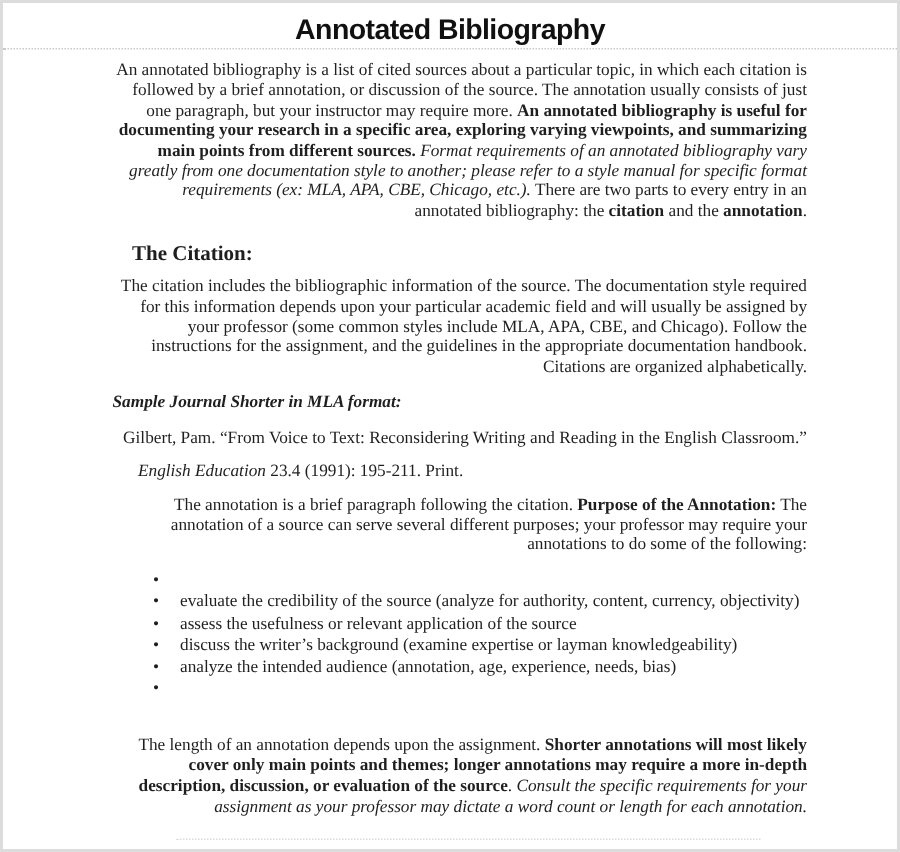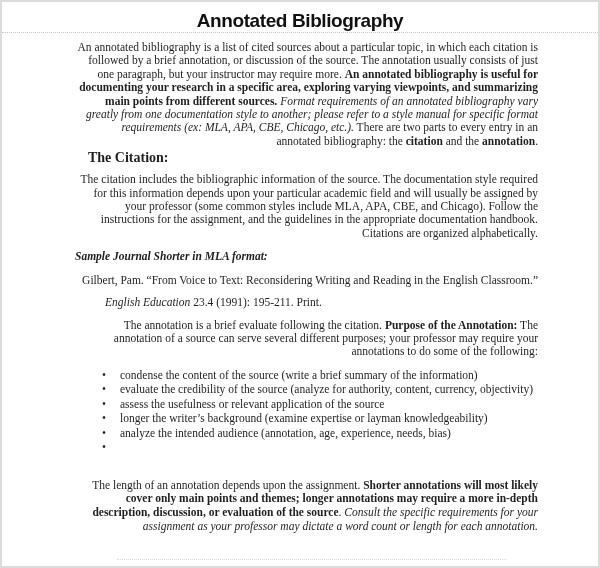--- a/index.html
+++ b/index.html
@@ -40,30 +40,30 @@
     margin-right: 60px;
   }
   .para { text-align: right; }
   .intro { margin-top: 8px; }
   .section-heading {
     font-size: 14px;
     line-height: 16px;
     font-weight: bold;
     margin-left: 13px;
   }
-  .heading-citation { margin-top: 2px; }
+  .heading-citation { margin-top: 14px; }
   .para-citation { margin-top: 7px; }
   .sample-heading {
     margin-top: 10px;
     font-weight: bold;
     font-style: italic;
     white-space: nowrap;
   }
   .entry-line1 { margin-top: 10px; white-space: nowrap; text-align: right; }
-  .entry-line2 { margin-top: 9px; margin-left: 30px; white-space: nowrap; }
+  .entry-line2 { margin-top: 9px; margin-left: 17px; white-space: nowrap; }
   .heading-annotation { margin-top: 10px; }
   .para-annotation { margin-top: 9px; }
   .bullet-list { margin-top: 9px; }
   .bullet-item {
     display: flex;
     line-height: 14.5px;
     white-space: nowrap;
   }
   .bullet-item .dot {
     width: 18px;
@@ -98,38 +98,37 @@
 
     <p class="para para-citation"><span>The citation includes the bibliographic information of the source. The documentation style required for this information depends upon your particular academic field and will usually be assigned by your professor (some common styles include MLA, APA, CBE, and Chicago). Follow the instructions for the assignment, and the guidelines in the appropriate documentation handbook. Citations are organized alphabetically.</span></p>
 
     <div class="sample-heading"><span class="b i">Sample Journal Shorter in MLA format:</span></div>
 
     <div class="entry-line1"><span>Gilbert, Pam. “From Voice to Text: Reconsidering Writing and Reading in the English Classroom.”</span></div>
 
     <div class="entry-line2"><span class="i">English Education</span><span> 23.4 (1991): 195-211. Print.</span></div>
 
 
-    <p class="para para-annotation"><span>The annotation is a brief evaluate following the citation. </span><span class="b">Purpose of the Annotation:</span><span> The annotation of a source can serve several different purposes; your professor may require your annotations to do some of the following:</span></p>
+    <p class="para para-annotation"><span>The annotation is a brief paragraph following the citation. </span><span class="b">Purpose of the Annotation:</span><span> The annotation of a source can serve several different purposes; your professor may require your annotations to do some of the following:</span></p>
 
     <div class="bullet-list">
         <div class="bullet-item">
           <span class="dot">•</span>
-          <span class="bullet-text">condense the content of the source (write a brief summary of the information)</span>
         </div>
         <div class="bullet-item">
           <span class="dot">•</span>
           <span class="bullet-text">evaluate the credibility of the source (analyze for authority, content, currency, objectivity)</span>
         </div>
         <div class="bullet-item">
           <span class="dot">•</span>
           <span class="bullet-text">assess the usefulness or relevant application of the source</span>
         </div>
         <div class="bullet-item">
           <span class="dot">•</span>
-          <span class="bullet-text">longer the writer’s background (examine expertise or layman knowledgeability)</span>
+          <span class="bullet-text">discuss the writer’s background (examine expertise or layman knowledgeability)</span>
         </div>
         <div class="bullet-item">
           <span class="dot">•</span>
           <span class="bullet-text">analyze the intended audience (annotation, age, experience, needs, bias)</span>
         </div>
         <div class="bullet-item">
           <span class="dot">•</span>
         </div>
       </div>
 

